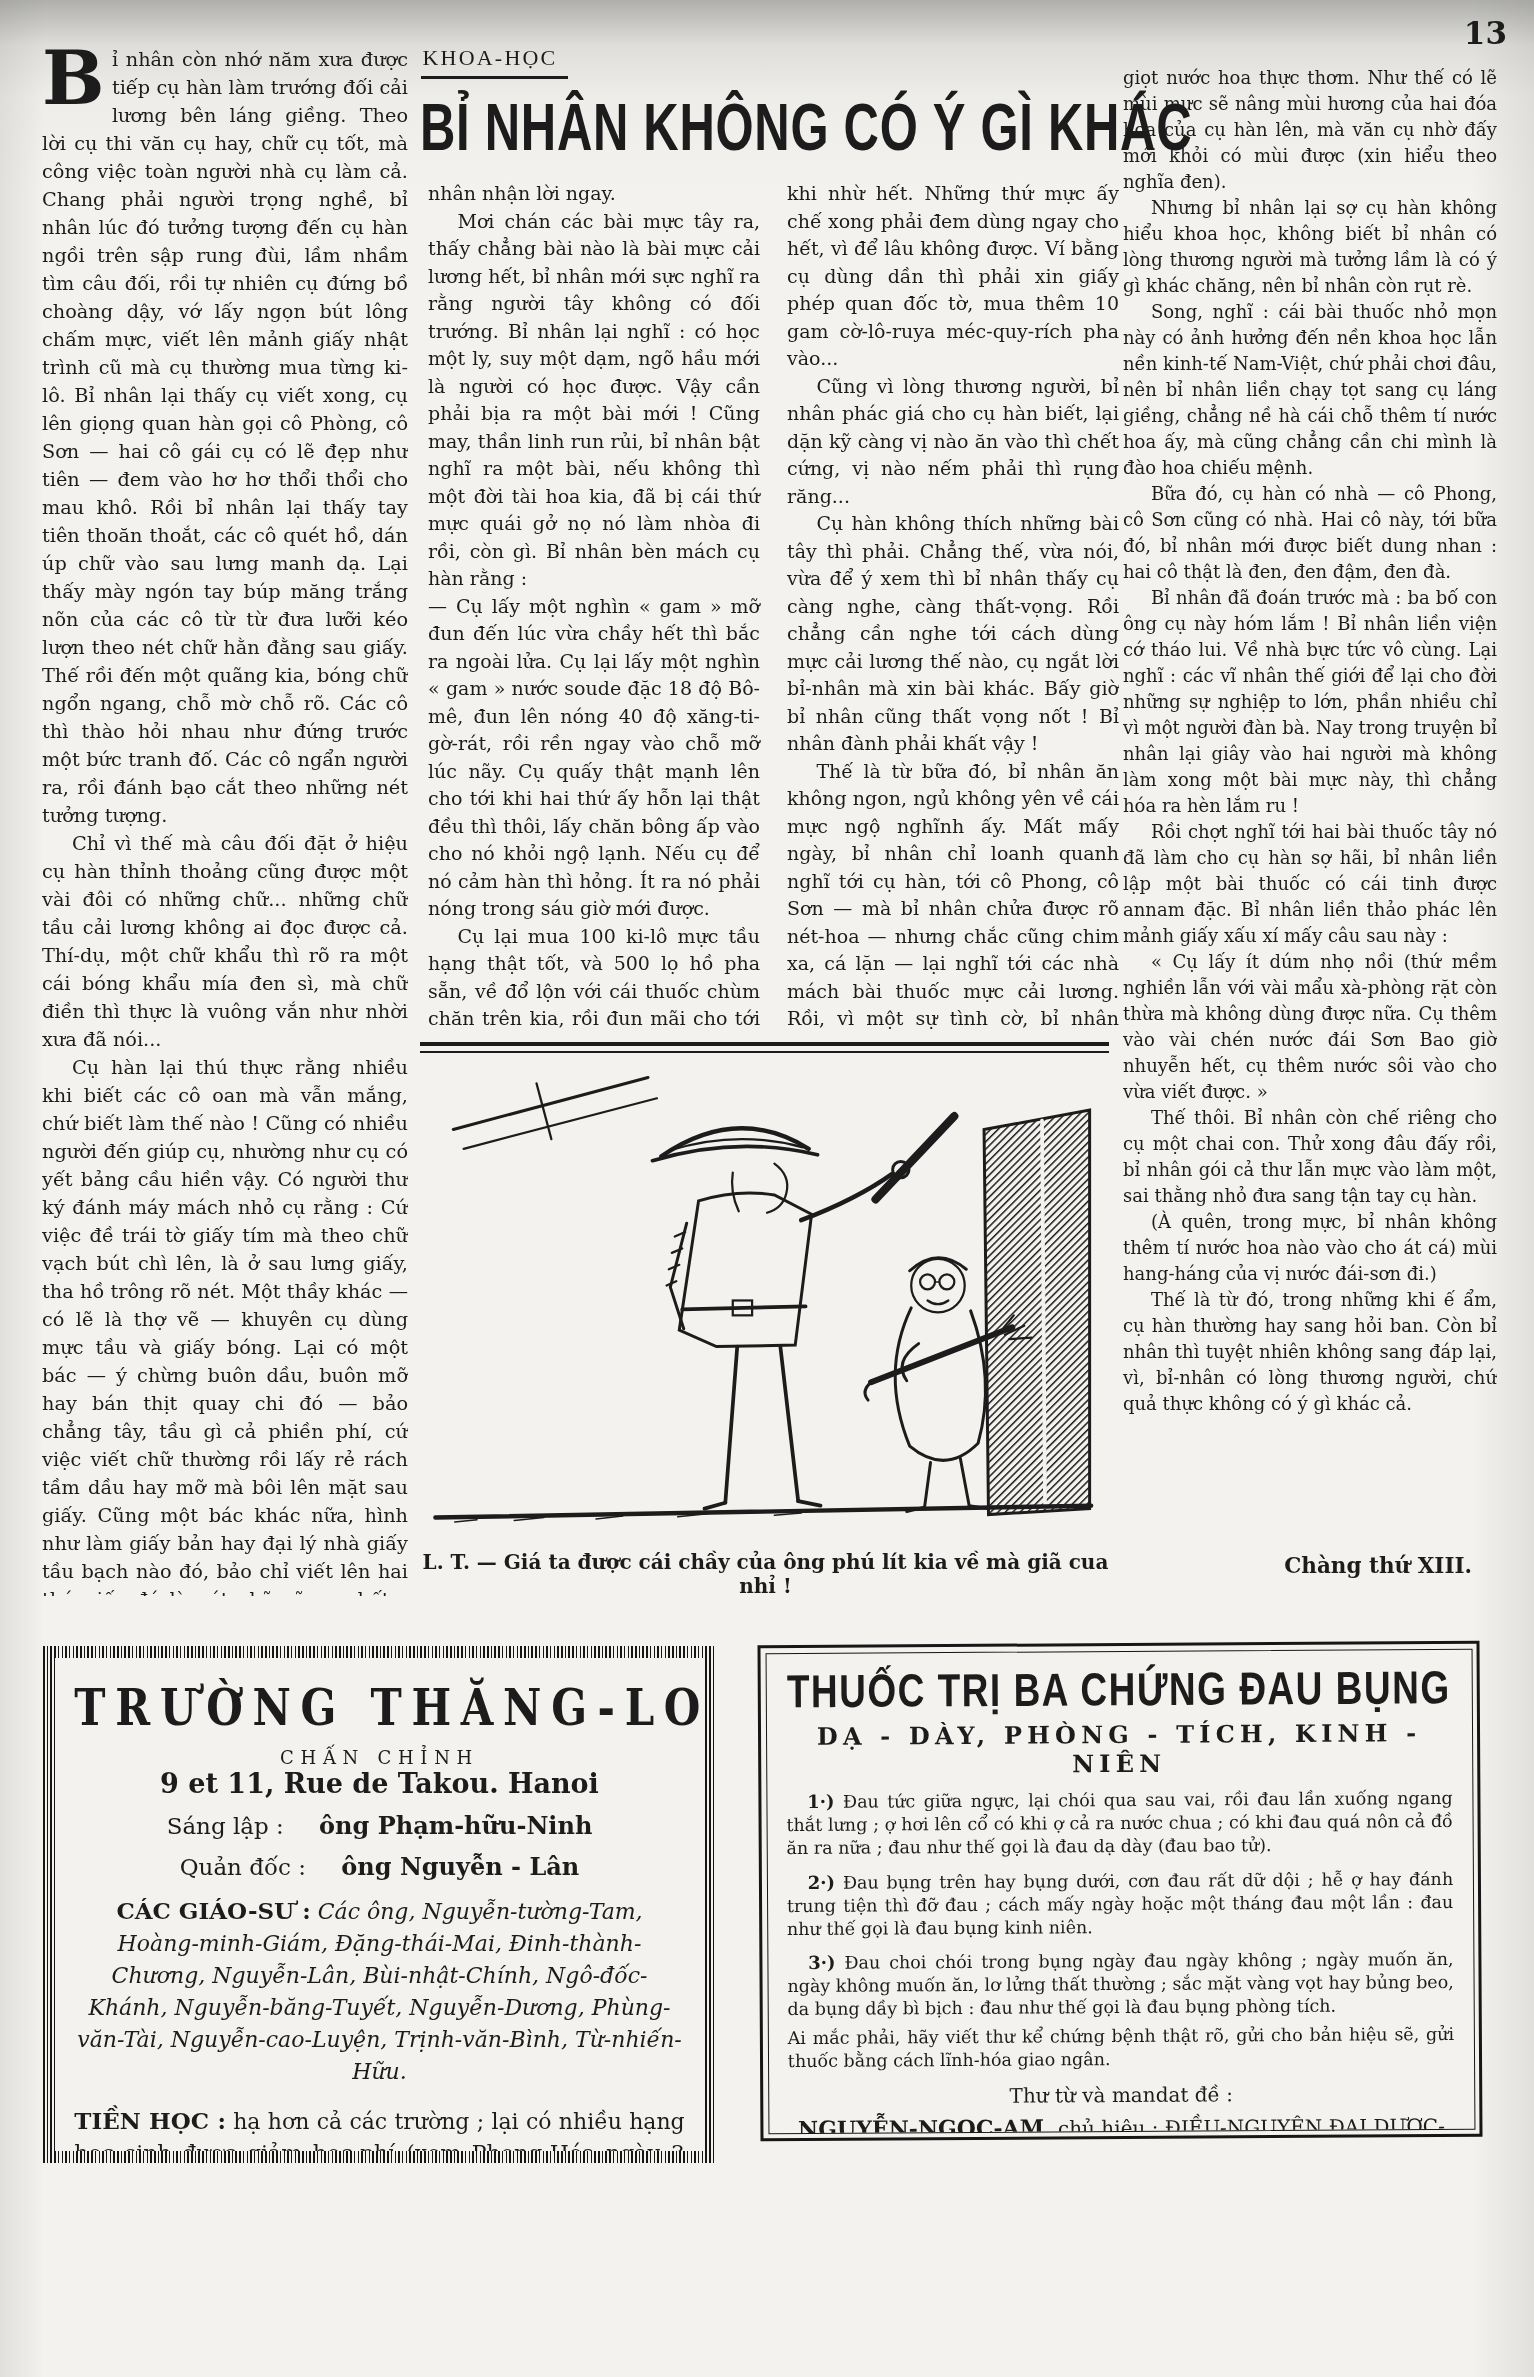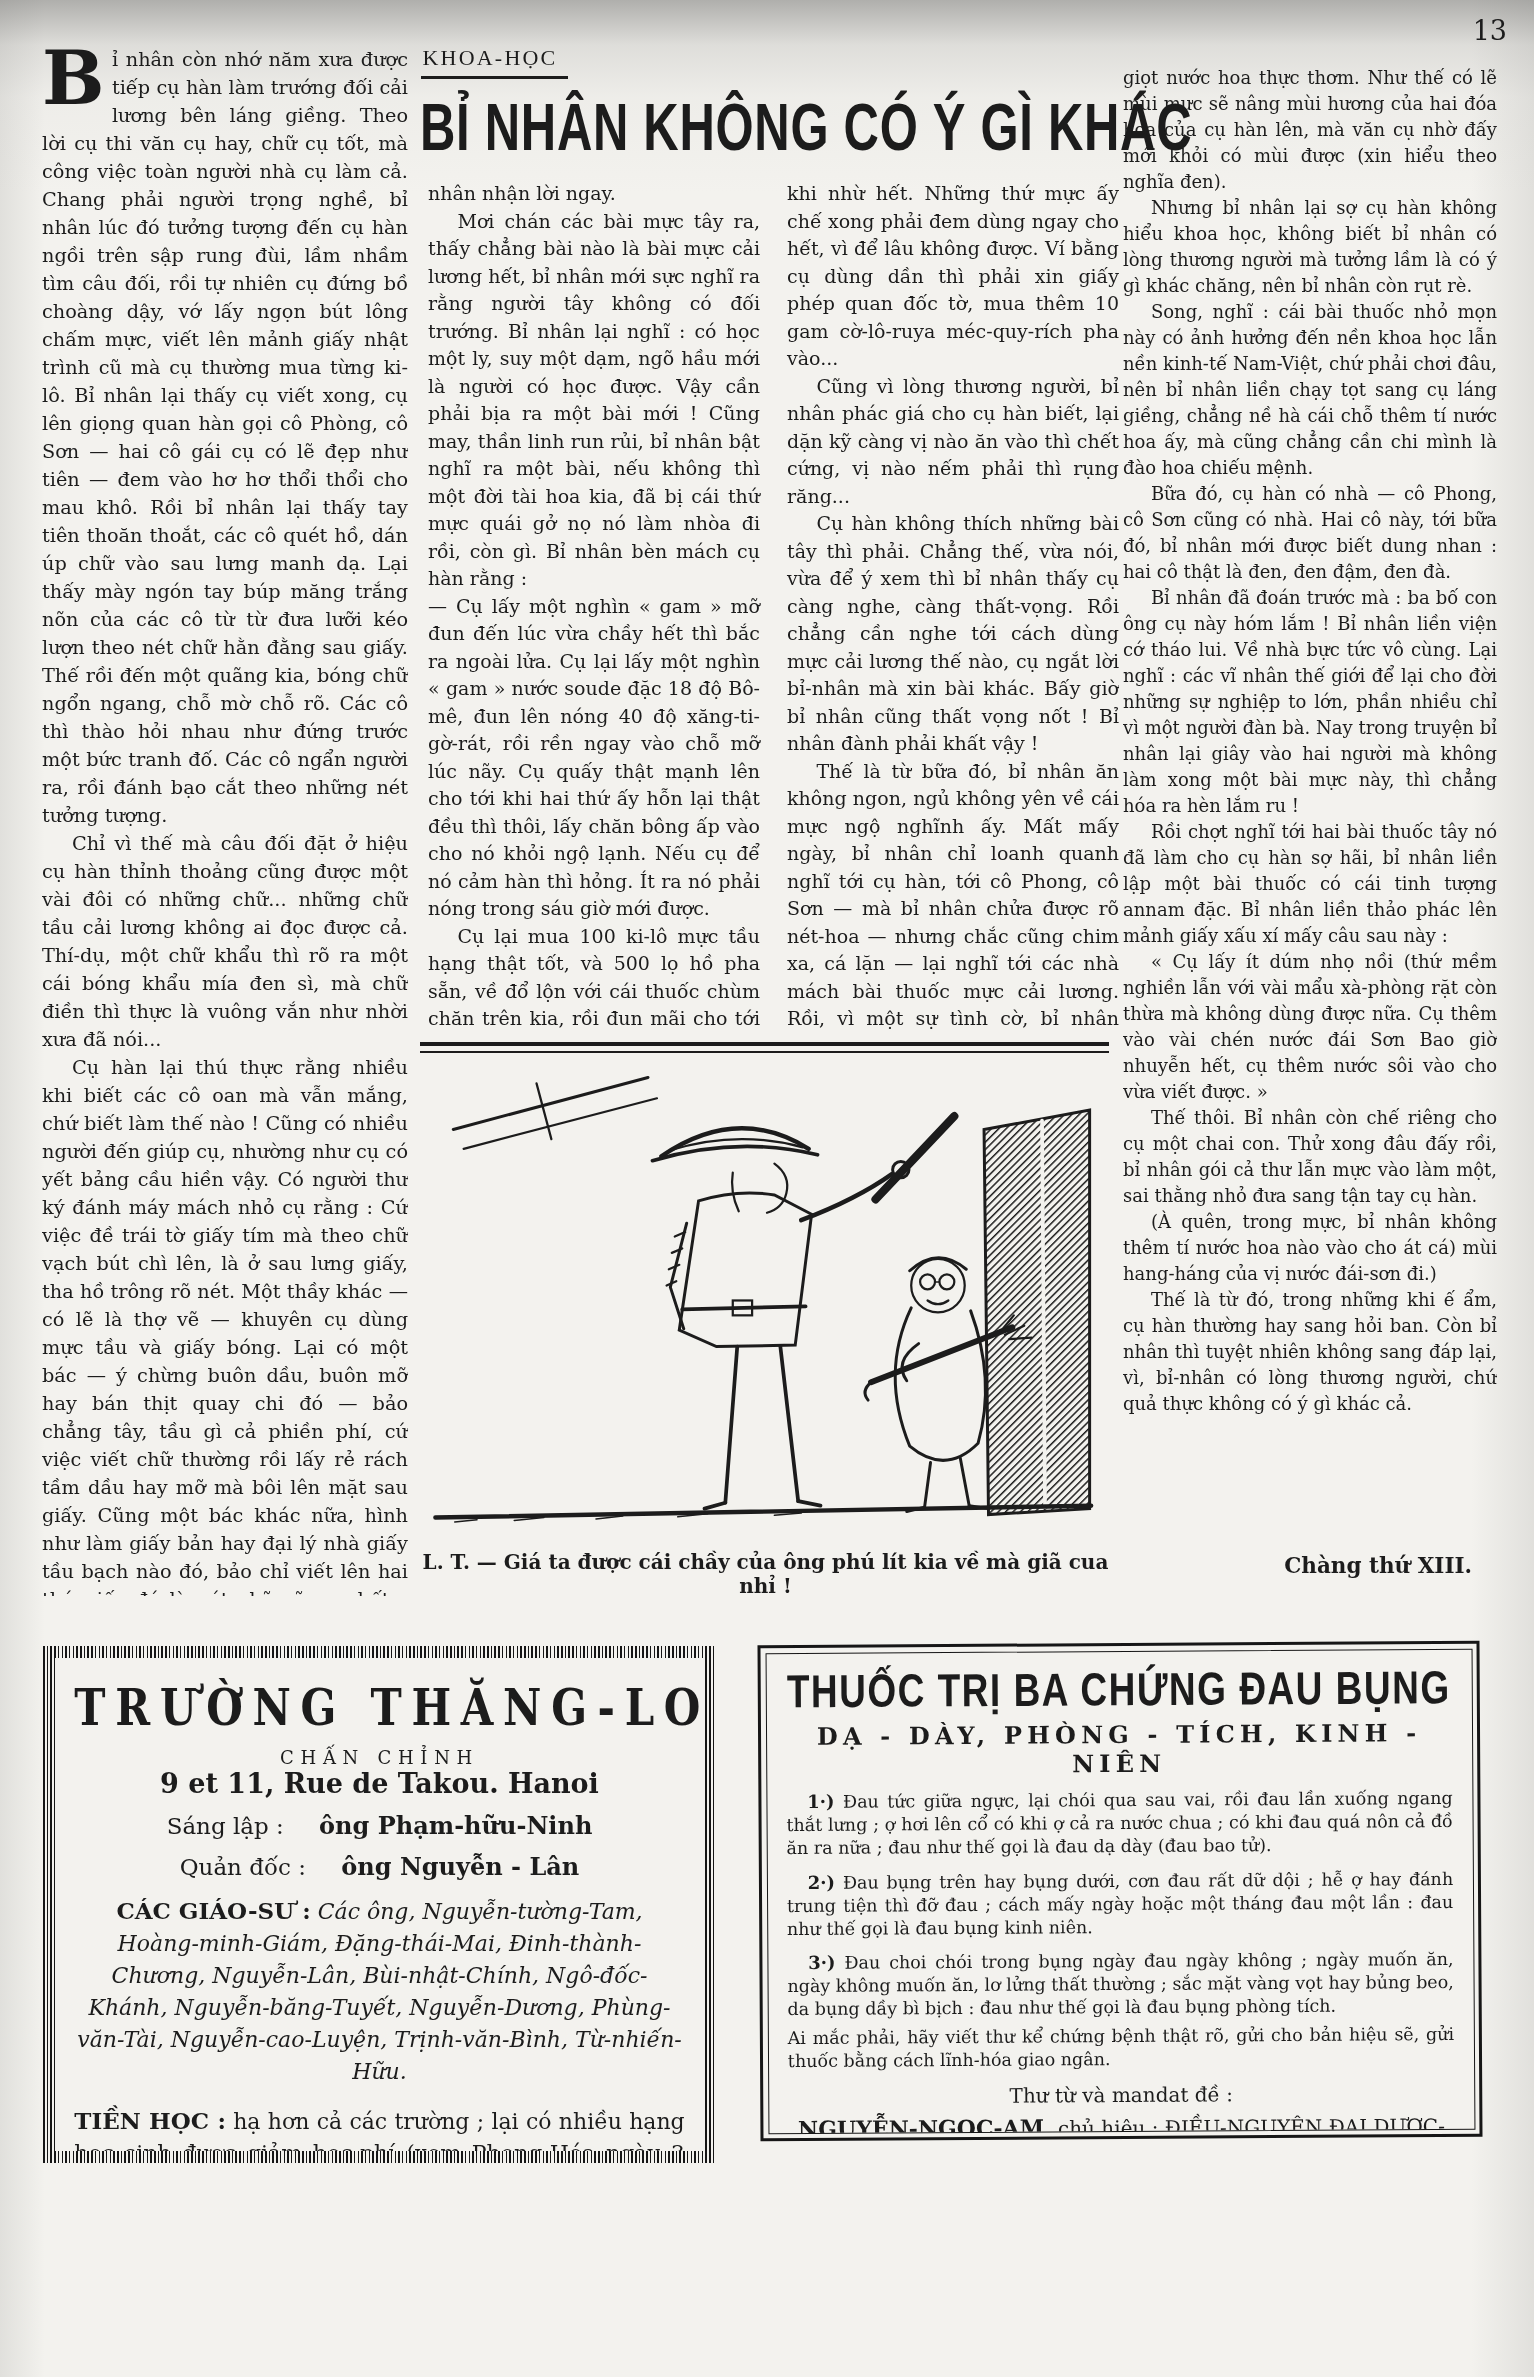--- a/index.html
+++ b/index.html
@@ -9,21 +9,21 @@
     color:#1c1c1c;
     background:#f3f2ee;
   }
   .page {
     position:relative; width:1535px; height:2377px; overflow:hidden;
     background:
       linear-gradient(180deg, rgba(120,120,118,.55) 0px, rgba(160,160,158,.25) 45px, rgba(200,200,198,.12) 97px, rgba(0,0,0,0) 193px),
       linear-gradient(90deg, rgba(140,140,138,.18) 0px, rgba(0,0,0,0) 45px, rgba(0,0,0,0) 1471px, rgba(150,150,148,.2) 1535px),
       #f3f2ee;
   }
-  .pagenum { position:absolute; top:15px; right:28px; font-size:27px; font-weight:normal; }
+  .pagenum { position:absolute; top:15px; right:28px; font-size:31px; font-weight:bold; }
 
   .col { position:absolute; text-align:justify; overflow:hidden; }
   .col p { margin:0; text-indent:1.55em; }
   .col p.noindent { text-indent:0; }
   #col1 { left:42px;  top:46px;  width:366px; height:1550px; font-size:19.3px; line-height:28px; }
   #col4 { left:1123px; top:65px; width:374px; height:1480px; font-size:18px; line-height:26px; }
 
   .dropcap {
     float:left; font-weight:bold; font-size:74px; line-height:59px;
     padding:3px 7.4px 0 0;
@@ -202,21 +202,21 @@
   </div>
 
   <div class="caption">L. T. — Giá ta được cái chầy của ông phú lít kia về mà giã cua nhỉ !</div>
 
   <div class="col" id="col4">
     <p class="noindent">giọt nước hoa thực thơm. Như thế có lẽ mùi mực sẽ nâng mùi hương của hai đóa hoa của cụ hàn lên, mà văn cụ nhờ đấy mới khỏi có mùi được (xin hiểu theo nghĩa đen).</p>
     <p>Nhưng bỉ nhân lại sợ cụ hàn không hiểu khoa học, không biết bỉ nhân có lòng thương người mà tưởng lầm là có ý gì khác chăng, nên bỉ nhân còn rụt rè.</p>
     <p>Song, nghĩ : cái bài thuốc nhỏ mọn này có ảnh hưởng đến nền khoa học lẫn nền kinh-tế Nam-Việt, chứ phải chơi đâu, nên bỉ nhân liền chạy tọt sang cụ láng giềng, chẳng nề hà cái chỗ thêm tí nước hoa ấy, mà cũng chẳng cần chi mình là đào hoa chiếu mệnh.</p>
     <p>Bữa đó, cụ hàn có nhà — cô Phong, cô Sơn cũng có nhà. Hai cô này, tới bữa đó, bỉ nhân mới được biết dung nhan : hai cô thật là đen, đen đậm, đen đà.</p>
     <p>Bỉ nhân đã đoán trước mà : ba bố con ông cụ này hóm lắm ! Bỉ nhân liền viện cớ tháo lui. Về nhà bực tức vô cùng. Lại nghĩ : các vĩ nhân thế giới để lại cho đời những sự nghiệp to lớn, phần nhiều chỉ vì một người đàn bà. Nay trong truyện bỉ nhân lại giây vào hai người mà không làm xong một bài mực này, thì chẳng hóa ra hèn lắm ru !</p>
-    <p>Rồi chợt nghĩ tới hai bài thuốc tây nó đã làm cho cụ hàn sợ hãi, bỉ nhân liền lập một bài thuốc có cái tinh tượng annam đặc. Bỉ nhân liền thảo phác lên mảnh giấy xấu xí mấy câu sau này :</p>
+    <p>Rồi chợt nghĩ tới hai bài thuốc tây nó đã làm cho cụ hàn sợ hãi, bỉ nhân liền lập một bài thuốc có cái tinh được annam đặc. Bỉ nhân liền thảo phác lên mảnh giấy xấu xí mấy câu sau này :</p>
     <p>« Cụ lấy ít dúm nhọ nồi (thứ mềm nghiền lẫn với vài mẩu xà-phòng rặt còn thừa mà không dùng được nữa. Cụ thêm vào vài chén nước đái Sơn Bao giờ nhuyễn hết, cụ thêm nước sôi vào cho vừa viết được. »</p>
     <p>Thế thôi. Bỉ nhân còn chế riêng cho cụ một chai con. Thử xong đâu đấy rồi, bỉ nhân gói cả thư lẫn mực vào làm một, sai thằng nhỏ đưa sang tận tay cụ hàn.</p>
     <p>(À quên, trong mực, bỉ nhân không thêm tí nước hoa nào vào cho át cá) mùi hang-háng của vị nước đái-sơn đi.)</p>
     <p>Thế là từ đó, trong những khi ế ẩm, cụ hàn thường hay sang hỏi ban. Còn bỉ nhân thì tuyệt nhiên không sang đáp lại, vì, bỉ-nhân có lòng thương người, chứ quả thực không có ý gì khác cả.</p>
   </div>
 
   <div class="byline">Chàng thứ XIII.</div>
 
   <div class="ad-school">
     <div class="ad-school-inner">

